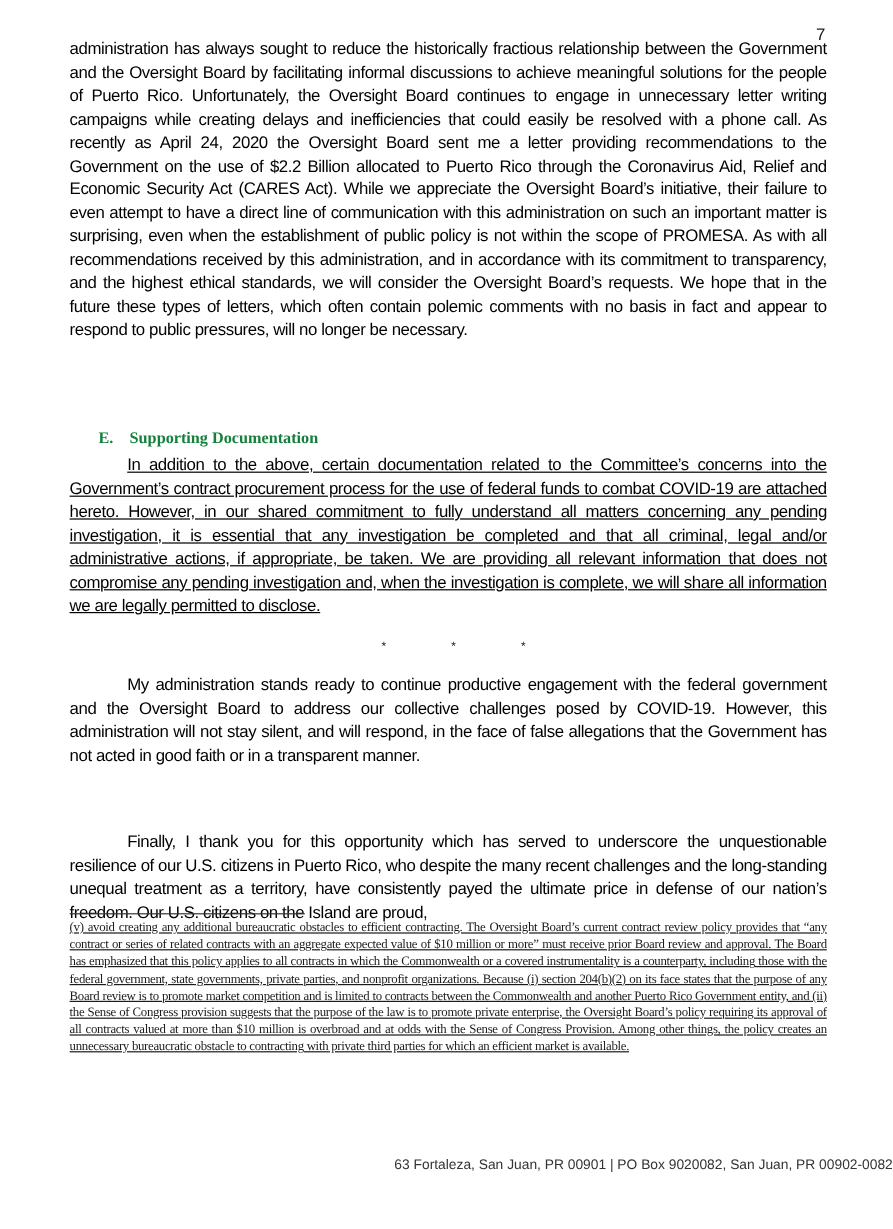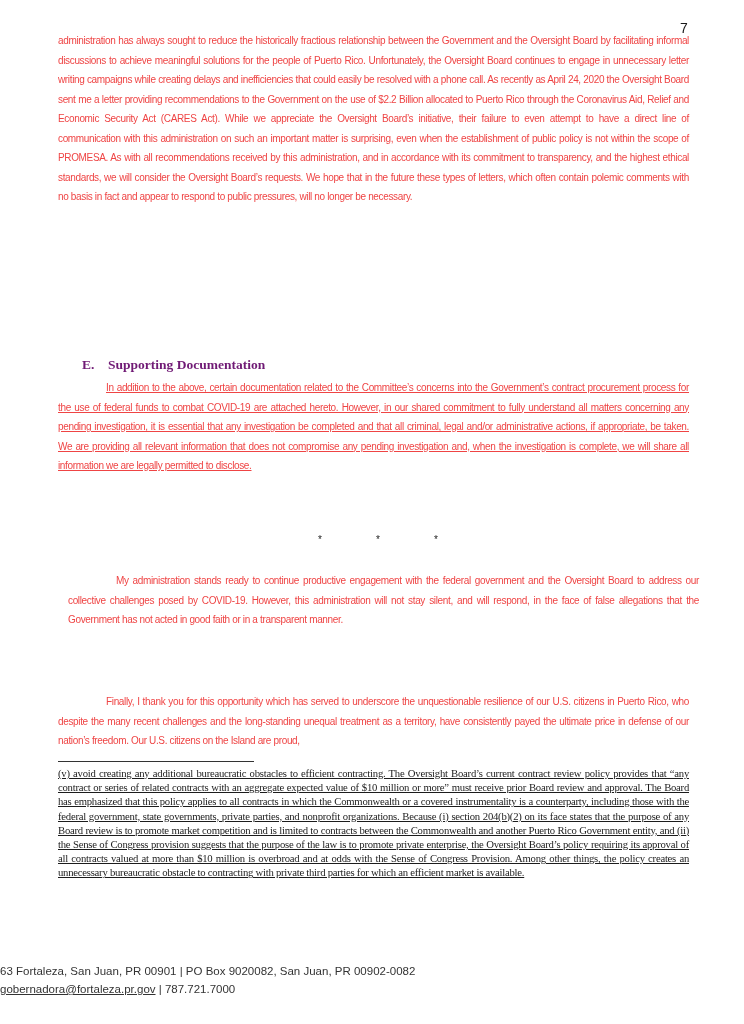--- a/index.html
+++ b/index.html
@@ -9,29 +9,29 @@
     font-family: "Liberation Sans", sans-serif;
     position: relative;
   }
   .page-number {
     position: absolute; top: 20px; left: 680px;
     font-size: 14px; color: #1a1a1a;
   }
   .body-text {
     position: absolute; left: 58px; width: 631px;
     font-family: "Liberation Sans Narrow", "Liberation Sans", sans-serif;
-    font-size: 10px; line-height: 19.5px;
+    font-size: 14px; line-height: 19.5px;
     text-align: justify; letter-spacing: -0.35px;
-    color: #ef4444;
+    color: #000000;
   }
   .p1 { top: 31px; }
   .heading {
     position: absolute; top: 357px; left: 82px;
     font-family: "Liberation Serif", serif; font-weight: bold;
-    font-size: 13.5px; color: #701a75;
+    font-size: 13.5px; color: #15803d;
   }
   .heading .letter { display: inline-block; width: 26px; }
   .p2 { top: 378px; text-indent: 48px; text-decoration: underline; }
   .asterisks {
     position: absolute; top: 534px; left: 318px; width: 120px;
     display: flex; justify-content: space-between;
     font-size: 10px; color: #222;
   }
   .p3 { top: 561px; text-indent: 48px; }
   .p4 { top: 692px; text-indent: 48px; }
@@ -40,21 +40,21 @@
     border-top: 1.5px solid #333;
   }
   .footnote {
     position: absolute; top: 766px; left: 58px; width: 631px;
     font-family: "Liberation Serif", serif;
     font-size: 10.7px; line-height: 14.2px;
     text-align: justify; letter-spacing: -0.25px; color: #1c1c1c; text-decoration: underline;
   }
   .footer {
     position: absolute; top: 962px; left: 0; width: 744px;
-    text-align: left;
+    text-align: right;
     font-family: "Liberation Sans Narrow", "Liberation Sans", sans-serif;
     font-size: 11.5px; line-height: 18px; color: #333;
   }
   .footer a { color: #333; text-decoration: underline; }
 </style>
 </head>
 <body>
 
 <div class="page-number">7</div>
 
@@ -65,26 +65,23 @@
 </div>
 
 <p class="body-text p2" style="margin:0">In addition to the above, certain documentation related to the Committee’s concerns into the Government’s contract procurement process for the use of federal funds to combat COVID-19 are attached hereto. However, in our shared commitment to fully understand all matters concerning any pending investigation, it is essential that any investigation be completed and that all criminal, legal and/or administrative actions, if appropriate, be taken. We are providing all relevant information that does not compromise any pending investigation and, when the investigation is complete, we will share all information we are legally permitted to disclose.</p>
 
 <div class="asterisks">
   <span>*</span>
   <span>*</span>
   <span>*</span>
 </div>
 
-<p class="body-text p3" style="margin:10px">My administration stands ready to continue productive engagement with the federal government and the Oversight Board to address our collective challenges posed by COVID-19. However, this administration will not stay silent, and will respond, in the face of false allegations that the Government has not acted in good faith or in a transparent manner.</p>
+<p class="body-text p3" style="margin:0">My administration stands ready to continue productive engagement with the federal government and the Oversight Board to address our collective challenges posed by COVID-19. However, this administration will not stay silent, and will respond, in the face of false allegations that the Government has not acted in good faith or in a transparent manner.</p>
 
 <p class="body-text p4" style="margin:0">Finally, I thank you for this opportunity which has served to underscore the unquestionable resilience of our U.S. citizens in Puerto Rico, who despite the many recent challenges and the long-standing unequal treatment as a territory, have consistently payed the ultimate price in defense of our nation’s freedom. Our U.S. citizens on the Island are proud,</p>
 
 <div class="footnote-rule"></div>
 
 <p class="footnote" style="margin:0">(v) avoid creating any additional bureaucratic obstacles to efficient contracting. The Oversight Board’s current contract review policy provides that “any contract or series of related contracts with an aggregate expected value of $10 million or more” must receive prior Board review and approval. The Board has emphasized that this policy applies to all contracts in which the Commonwealth or a covered instrumentality is a counterparty, including those with the federal government, state governments, private parties, and nonprofit organizations. Because (i) section 204(b)(2) on its face states that the purpose of any Board review is to promote market competition and is limited to contracts between the Commonwealth and another Puerto Rico Government entity, and (ii) the Sense of Congress provision suggests that the purpose of the law is to promote private enterprise, the Oversight Board’s policy requiring its approval of all contracts valued at more than $10 million is overbroad and at odds with the Sense of Congress Provision. Among other things, the policy creates an unnecessary bureaucratic obstacle to contracting with private third parties for which an efficient market is available.</p>
 
 <div class="footer">
   <div>63 Fortaleza, San Juan, PR 00901 | PO Box 9020082, San Juan, PR 00902-0082</div>
-  <div>
-    <a>gobernadora@fortaleza.pr.gov</a><span> | </span><span>787.721.7000</span>
-  </div>
 </div>
 
 </body></html>

